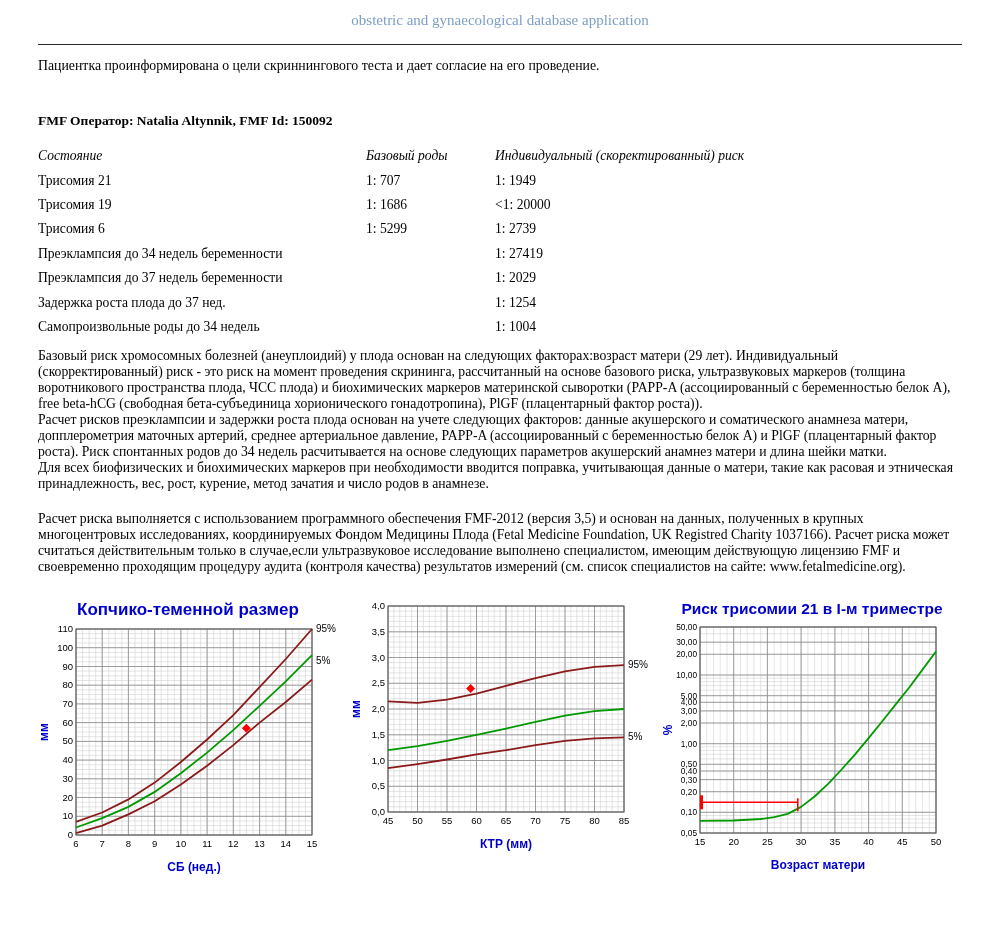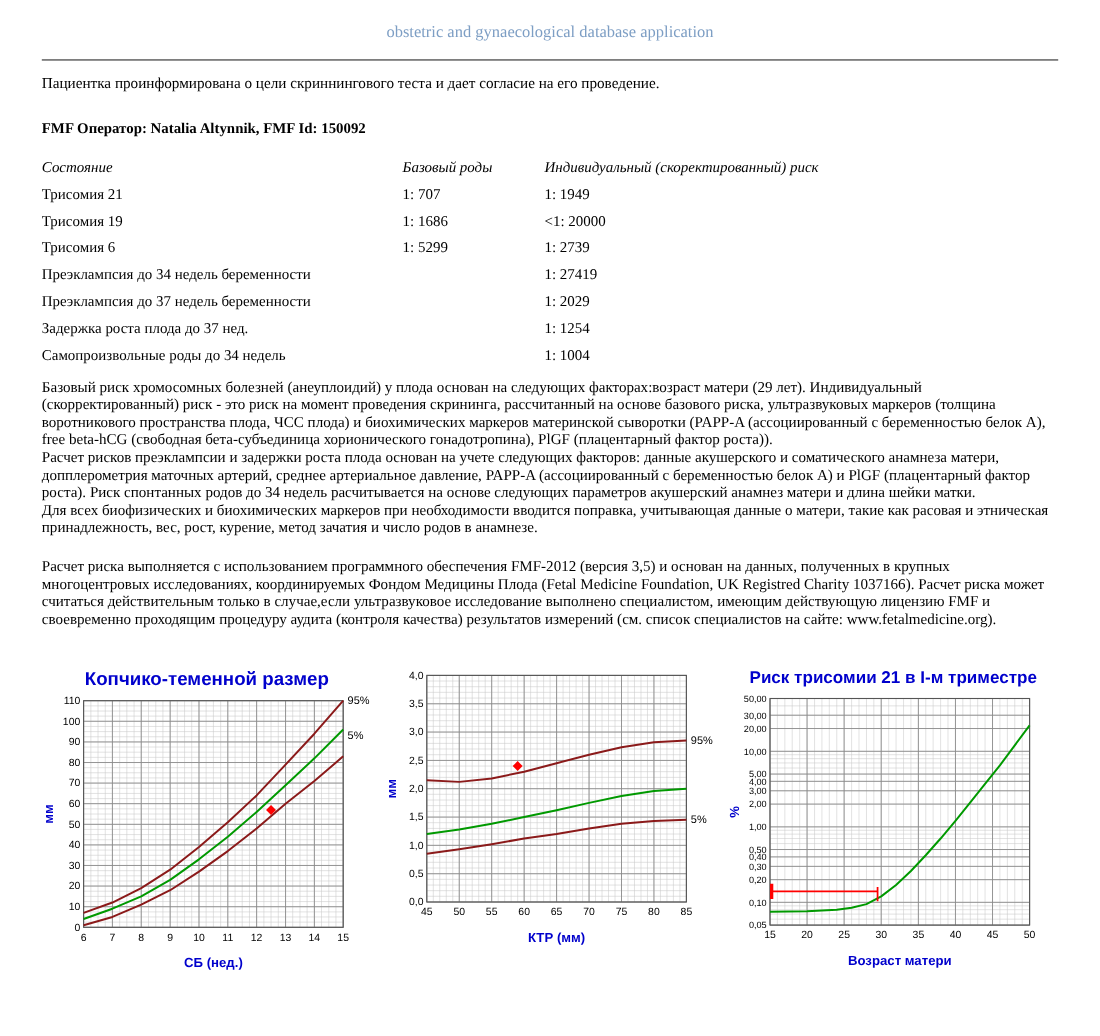--- a/index.html
+++ b/index.html
@@ -1,31 +1,31 @@
 <!DOCTYPE html>
 <html><head>
 <meta charset="utf-8">
 <style>
   * { margin:0; padding:0; box-sizing:border-box; }
   html,body { background:#ffffff; }
   body {
     width:1000px; height:942px; overflow:hidden;
     font-family:"Liberation Serif", serif; color:#000;
   }
-  .page { padding:20px 38px 0 38px; }
+  .page { padding:10px 38px 0 38px; }
   .app-title { text-align:center; font-size:15px; color:#7d9ec4; margin-top:2px; }
   .rule { border:none; border-top:1px solid #2a2a2a; margin-top:15px; }
   .consent { margin-top:13px; font-size:13.8px; }
-  .operator { margin-top:25px; font-size:13.5px; font-weight:bold; }
+  .operator { margin-top:39px; font-size:13.5px; font-weight:bold; }
   .risk-table { margin-top:15px; font-size:13.6px; }
   .rt-row { display:grid; grid-template-columns:328px 129px 1fr; height:24.4px; align-items:center; }
   .rt-head { font-style:italic; }
   .body-par { margin-top:9px; font-size:13.7px; line-height:16px; white-space:pre-line; }
   .body-par.second { margin-top:19px; }
-  .charts { margin-top:37px; display:flex; justify-content:space-between; }
+  .charts { margin-top:25px; display:flex; justify-content:space-between; }
   .chart { width:300px; }
   .chart-title { text-align:center; font-family:"Liberation Sans", sans-serif; font-weight:bold;
                  color:#0000cc; margin-bottom:3px; white-space:nowrap; }
   .chart-title.t1 { font-size:17px; }
   .chart-title.t2 { font-size:14.5px; }
   .chart-title.t3 { font-size:15.5px; }
   .plot { width:300px; height:253px; }
 </style>
 </head>
 <body>

